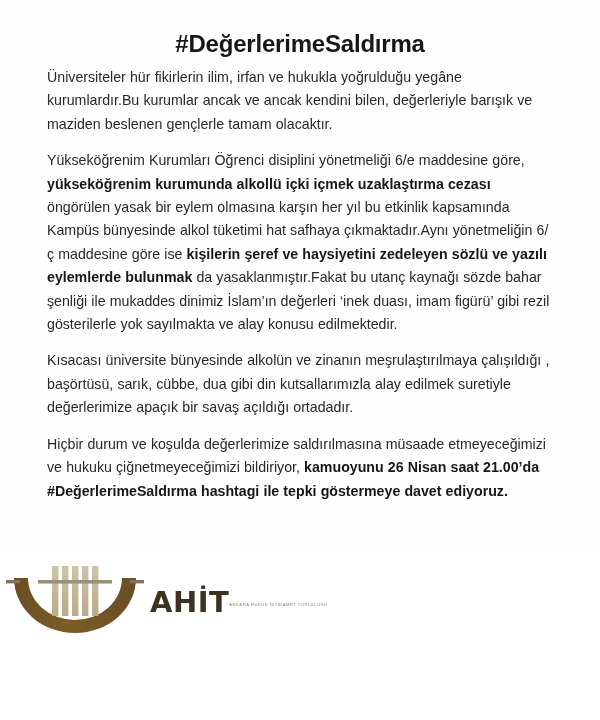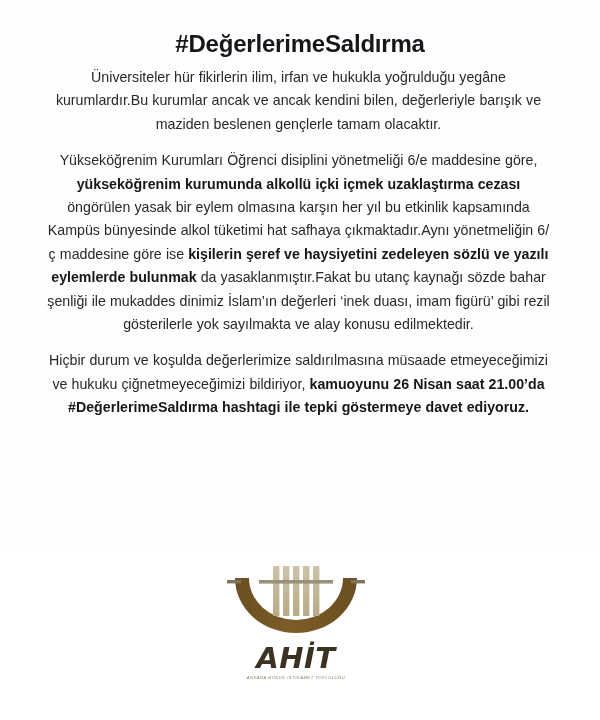--- a/index.html
+++ b/index.html
@@ -36,37 +36,36 @@
     position: absolute;
     left: 47px;
     right: 50px;
     top: 66px;
   }
   .para {
     margin: 0 0 13px 0;
     font-size: 14.2px;
     line-height: 23.4px;
     color: #26282b;
-    text-align: center;
+    text-align: left;
     word-spacing: 0.2px;
   }
   .para b, .para strong {
     font-weight: 700;
     color: #161718;
     margin-top: 38px;
   }
   .logo-wrap {
     position: absolute;
     left: 0;
     right: 8px;
     top: 560px;
     display: flex;
-    flex-direction: column;
+    flex-direction: row;
     align-items: center;
-    font-style: italic;
   }
   .logo-mark {
     width: 150px;
     height: 88px;
     display: block;
   }
   .logo-word {
     margin-top: -4px;
     font-size: 29px;
     font-weight: 700;
@@ -88,20 +87,21 @@
 </head>
 <body>
 
 <div class="page" style="background: rgb(254, 254, 254);">
 
   <h1 class="headline">#DeğerlerimeSaldırma</h1>
 
   <div class="body-block">
     <p class="para"><span>Üniversiteler hür fikirlerin ilim, irfan ve hukukla yoğrulduğu yegâne kurumlardır.Bu kurumlar ancak ve ancak kendini bilen, değerleriyle barışık ve maziden beslenen gençlerle tamam olacaktır.</span></p>
     <p class="para"><span>Yükseköğrenim Kurumları Öğrenci disiplini yönetmeliği 6/e maddesine göre, </span><b>yükseköğrenim kurumunda alkollü içki içmek uzaklaştırma cezası</b><span> öngörülen yasak bir eylem olmasına karşın her yıl bu etkinlik kapsamında Kampüs bünyesinde alkol tüketimi hat safhaya çıkmaktadır.Aynı yönetmeliğin 6/ç maddesine göre ise </span><b>kişilerin şeref ve haysiyetini zedeleyen sözlü ve yazılı eylemlerde bulunmak</b><span> da yasaklanmıştır.Fakat bu utanç kaynağı sözde bahar şenliği ile mukaddes dinimiz İslam’ın değerleri ‘inek duası, imam figürü’ gibi rezil gösterilerle yok sayılmakta ve alay konusu edilmektedir.</span></p>
+    <p class="para"><span>Kısacası üniversite bünyesinde alkolün ve zinanın meşrulaştırılmaya çalışıldığı , başörtüsü, sarık, cübbe, dua gibi din kutsallarımızla alay edilmek suretiyle değerlerimize apaçık bir savaş açıldığı ortadadır.</span></p>
     <p class="para"><span> Hiçbir durum ve koşulda değerlerimize saldırılmasına müsaade etmeyeceğimizi ve hukuku çiğnetmeyeceğimizi bildiriyor, </span><b>kamuoyunu 26 Nisan saat 21.00’da #DeğerlerimeSaldırma hashtagi ile tepki göstermeye davet ediyoruz.</b></p>
   </div>
 
   <div class="logo-wrap">
     <svg class="logo-mark" viewBox="0 0 150 88" aria-hidden="true">
       <defs>
         <linearGradient id="crescentGrad" x1="0" y1="0" x2="1" y2="0">
           <stop offset="0%" stop-color="#6a4e22"></stop>
           <stop offset="45%" stop-color="#7d5c27"></stop>
           <stop offset="100%" stop-color="#6a4e22"></stop>

